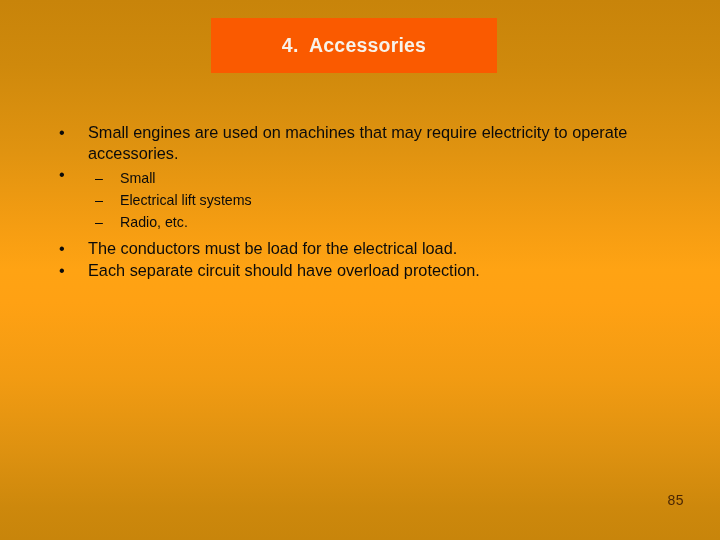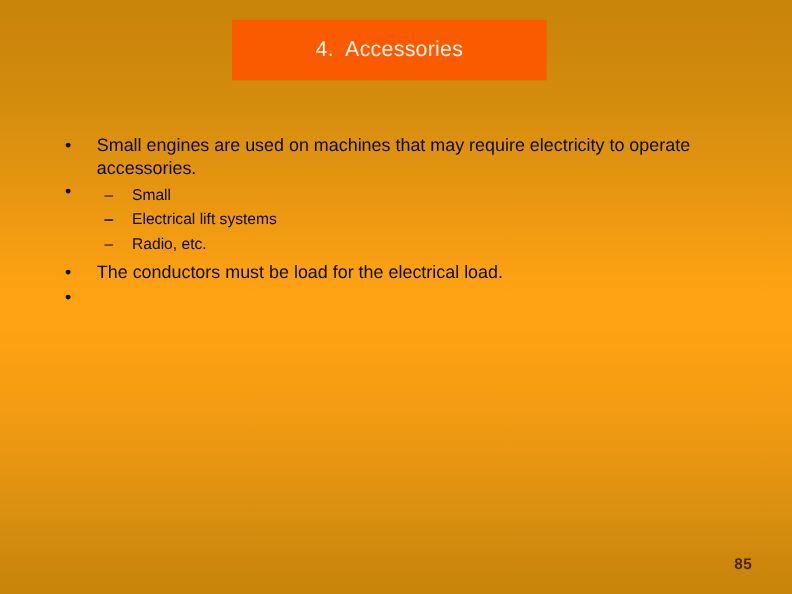--- a/index.html
+++ b/index.html
@@ -41,21 +41,21 @@
     width: 286px;
     height: 55px;
     background: #fa5a00;
     display: flex;
     align-items: center;
     justify-content: center;
   }
   #title-text {
     color: #f7f2e9;
     font-size: 19.5px;
-    font-weight: 400;
+    font-weight: 700;
     letter-spacing: 0.2px;
     white-space: pre;
     line-height: 1;
   }
 
   
   #body-block {
     position: absolute;
     left: 0;
     top: 122px;
@@ -103,24 +103,24 @@
   }
 
   .gap-before {
     margin-top: 6px;
   }
 
   
   #page-number {
     position: absolute;
     right: 36px;
-    bottom: 20px;
+    bottom: 32px;
     font-size: 14px;
     color: #4a2604;
-    font-weight: 700;
+    font-weight: 400;
     letter-spacing: 0.5px;
   }
 </style>
 </head>
 <body>
 
 <div id="slide">
 
   <div id="title-box">
     <div id="title-text">4.  Accessories</div>
@@ -155,19 +155,20 @@
       </p>
     </div>
 
     <p class="bullet-l1 gap-before">
       <span class="dot">•</span>
       <span>The conductors must be load for the electrical load.</span>
     </p>
 
     <p class="bullet-l1">
       <span class="dot">•</span>
+      <span>Each separate circuit should have overload protection.</span>
     </p>
 
   </div>
 
   <div id="page-number">85</div>
 
 </div>
 
 </body></html>

